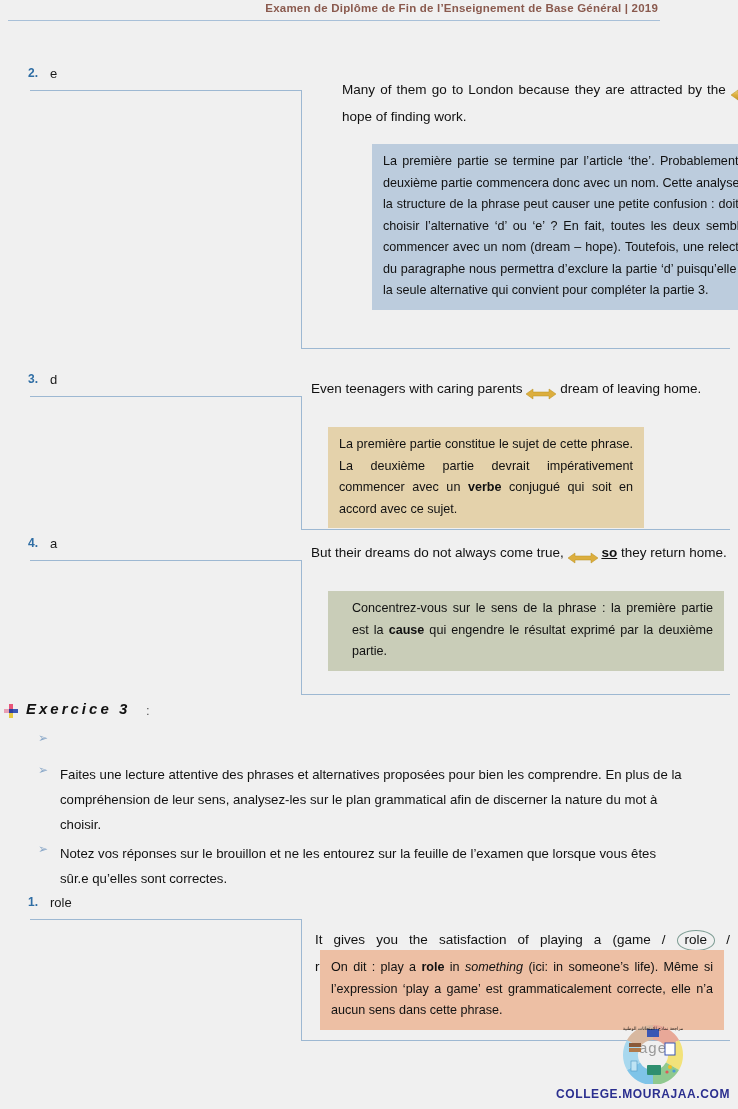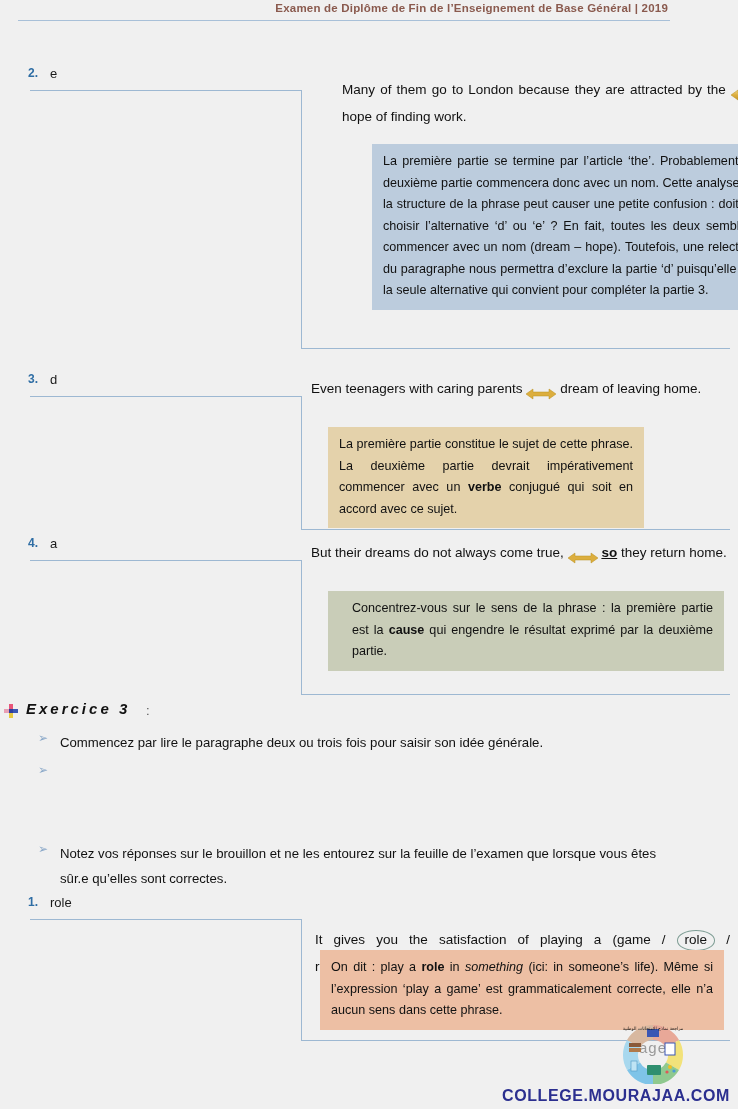--- a/index.html
+++ b/index.html
@@ -8,21 +8,21 @@
     background:#f0f0f0;
     font-family:"Liberation Sans", sans-serif;
     color:#1a1a1a;
     position:relative;
     overflow:hidden;
   }
   .page{position:relative;width:738px;height:1109px;}
 
   
   .header{
-    position:absolute;left:18px;top:0;width:660px;height:30px;
+    position:absolute;left:8px;top:0;width:660px;height:30px;
   }
   .header-title{
     position:absolute;right:10px;top:2px;
     font-size:11.5px;font-weight:bold;color:#8a5a4e;
     letter-spacing:.2px;white-space:nowrap;
   }
   .header-rule{
     position:absolute;left:0;right:8px;top:20px;height:1px;
     background:#a8c0d8;
   }
@@ -114,21 +114,21 @@
   
   .logo{
     position:absolute;left:598px;top:1022px;width:110px;height:62px;
   }
   .pagetext{
     position:absolute;left:628px;top:1039px;
     font-size:15px;color:#9a9a9a;letter-spacing:1px;
   }
   .footer-site-wrap{
     position:absolute;right:8px;top:1087px;
-    font-size:16px;font-weight:bold;letter-spacing:.6px;
+    font-size:12px;font-weight:bold;letter-spacing:.6px;
     color:#2b2f8f;
   }
 </style>
 </head>
 <body>
 
 <div class="page">
 
   <div class="header">
     <div class="header-title">Examen de Diplôme de Fin de l’Enseignement de Base Général  |  2019</div>
@@ -217,23 +217,23 @@
         <rect x="0" y="5" width="6" height="4" fill="#e8a0b4"></rect>
         <rect x="8" y="5" width="6" height="4" fill="#3a56b4"></rect>
         <rect x="5" y="5" width="4" height="4" fill="#2f3f9e"></rect>
       </svg>
     </span>
     <span class="ex-title">Exercice 3</span>
     <span class="ex-colon">:</span>
   </div>
 
   <div class="instr-arrow" style="top:731px;">➢</div>
-  <div class="instr" style="top:730px;">Commencez par lire le paragraphe deux ou trois fois pour saisir son idée générale.</div>
 
   <div class="instr-arrow" style="top:763px;">➢</div>
+  <div class="instr" style="top:762px;width:633px;">Faites une lecture attentive des phrases et alternatives proposées pour bien les comprendre. En plus de la compréhension de leur sens, analysez-les sur le plan grammatical afin de discerner la nature du mot à choisir.</div>
 
   <div class="instr-arrow" style="top:842px;">➢</div>
   <div class="instr" style="top:841px;width:620px;">Notez vos réponses sur le brouillon et ne les entourez sur la feuille de l’examen que lorsque vous êtes sûr.e qu’elles sont correctes.</div>
 
   <div class="qblock" style="top:895px;">
     <div class="qnum">1.</div>
     <div class="qans">role</div>
     <div class="brk-top" style="top:24px;width:272px;"></div>
     <div class="brk-vert" style="left:301px;top:24px;height:121px;"></div>
     <div class="brk-bottom" style="left:301px;top:145px;width:429px;"></div>

